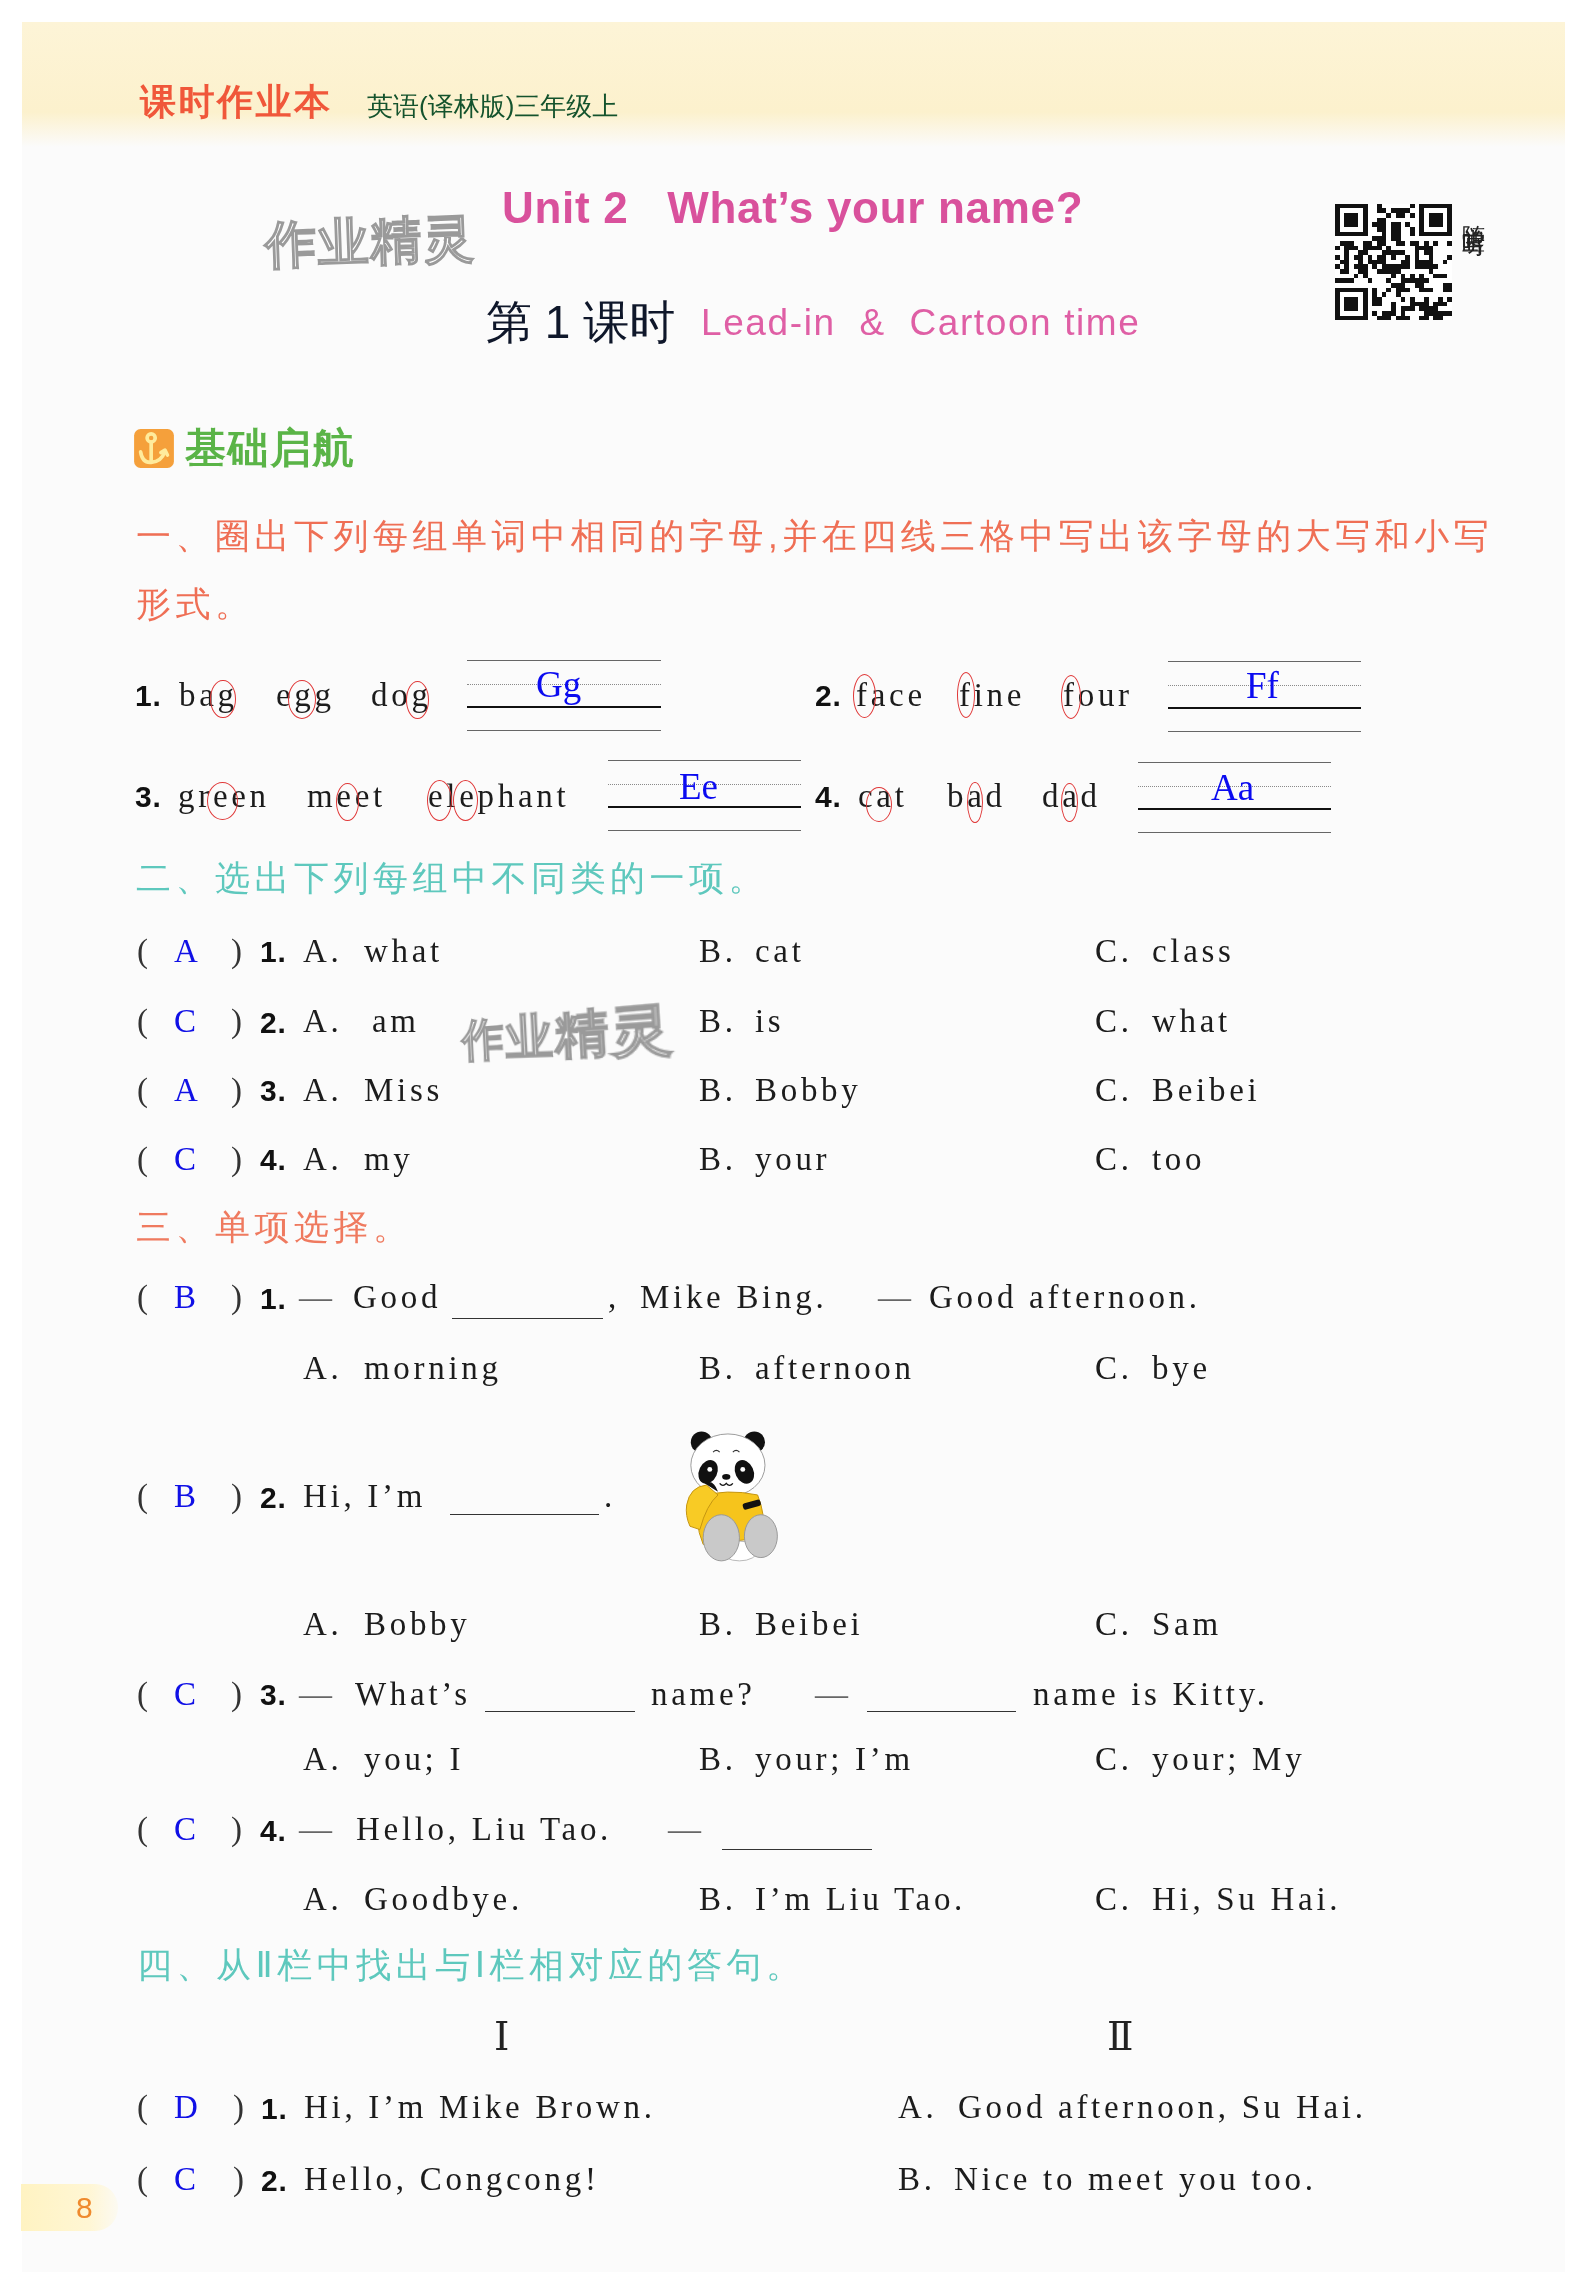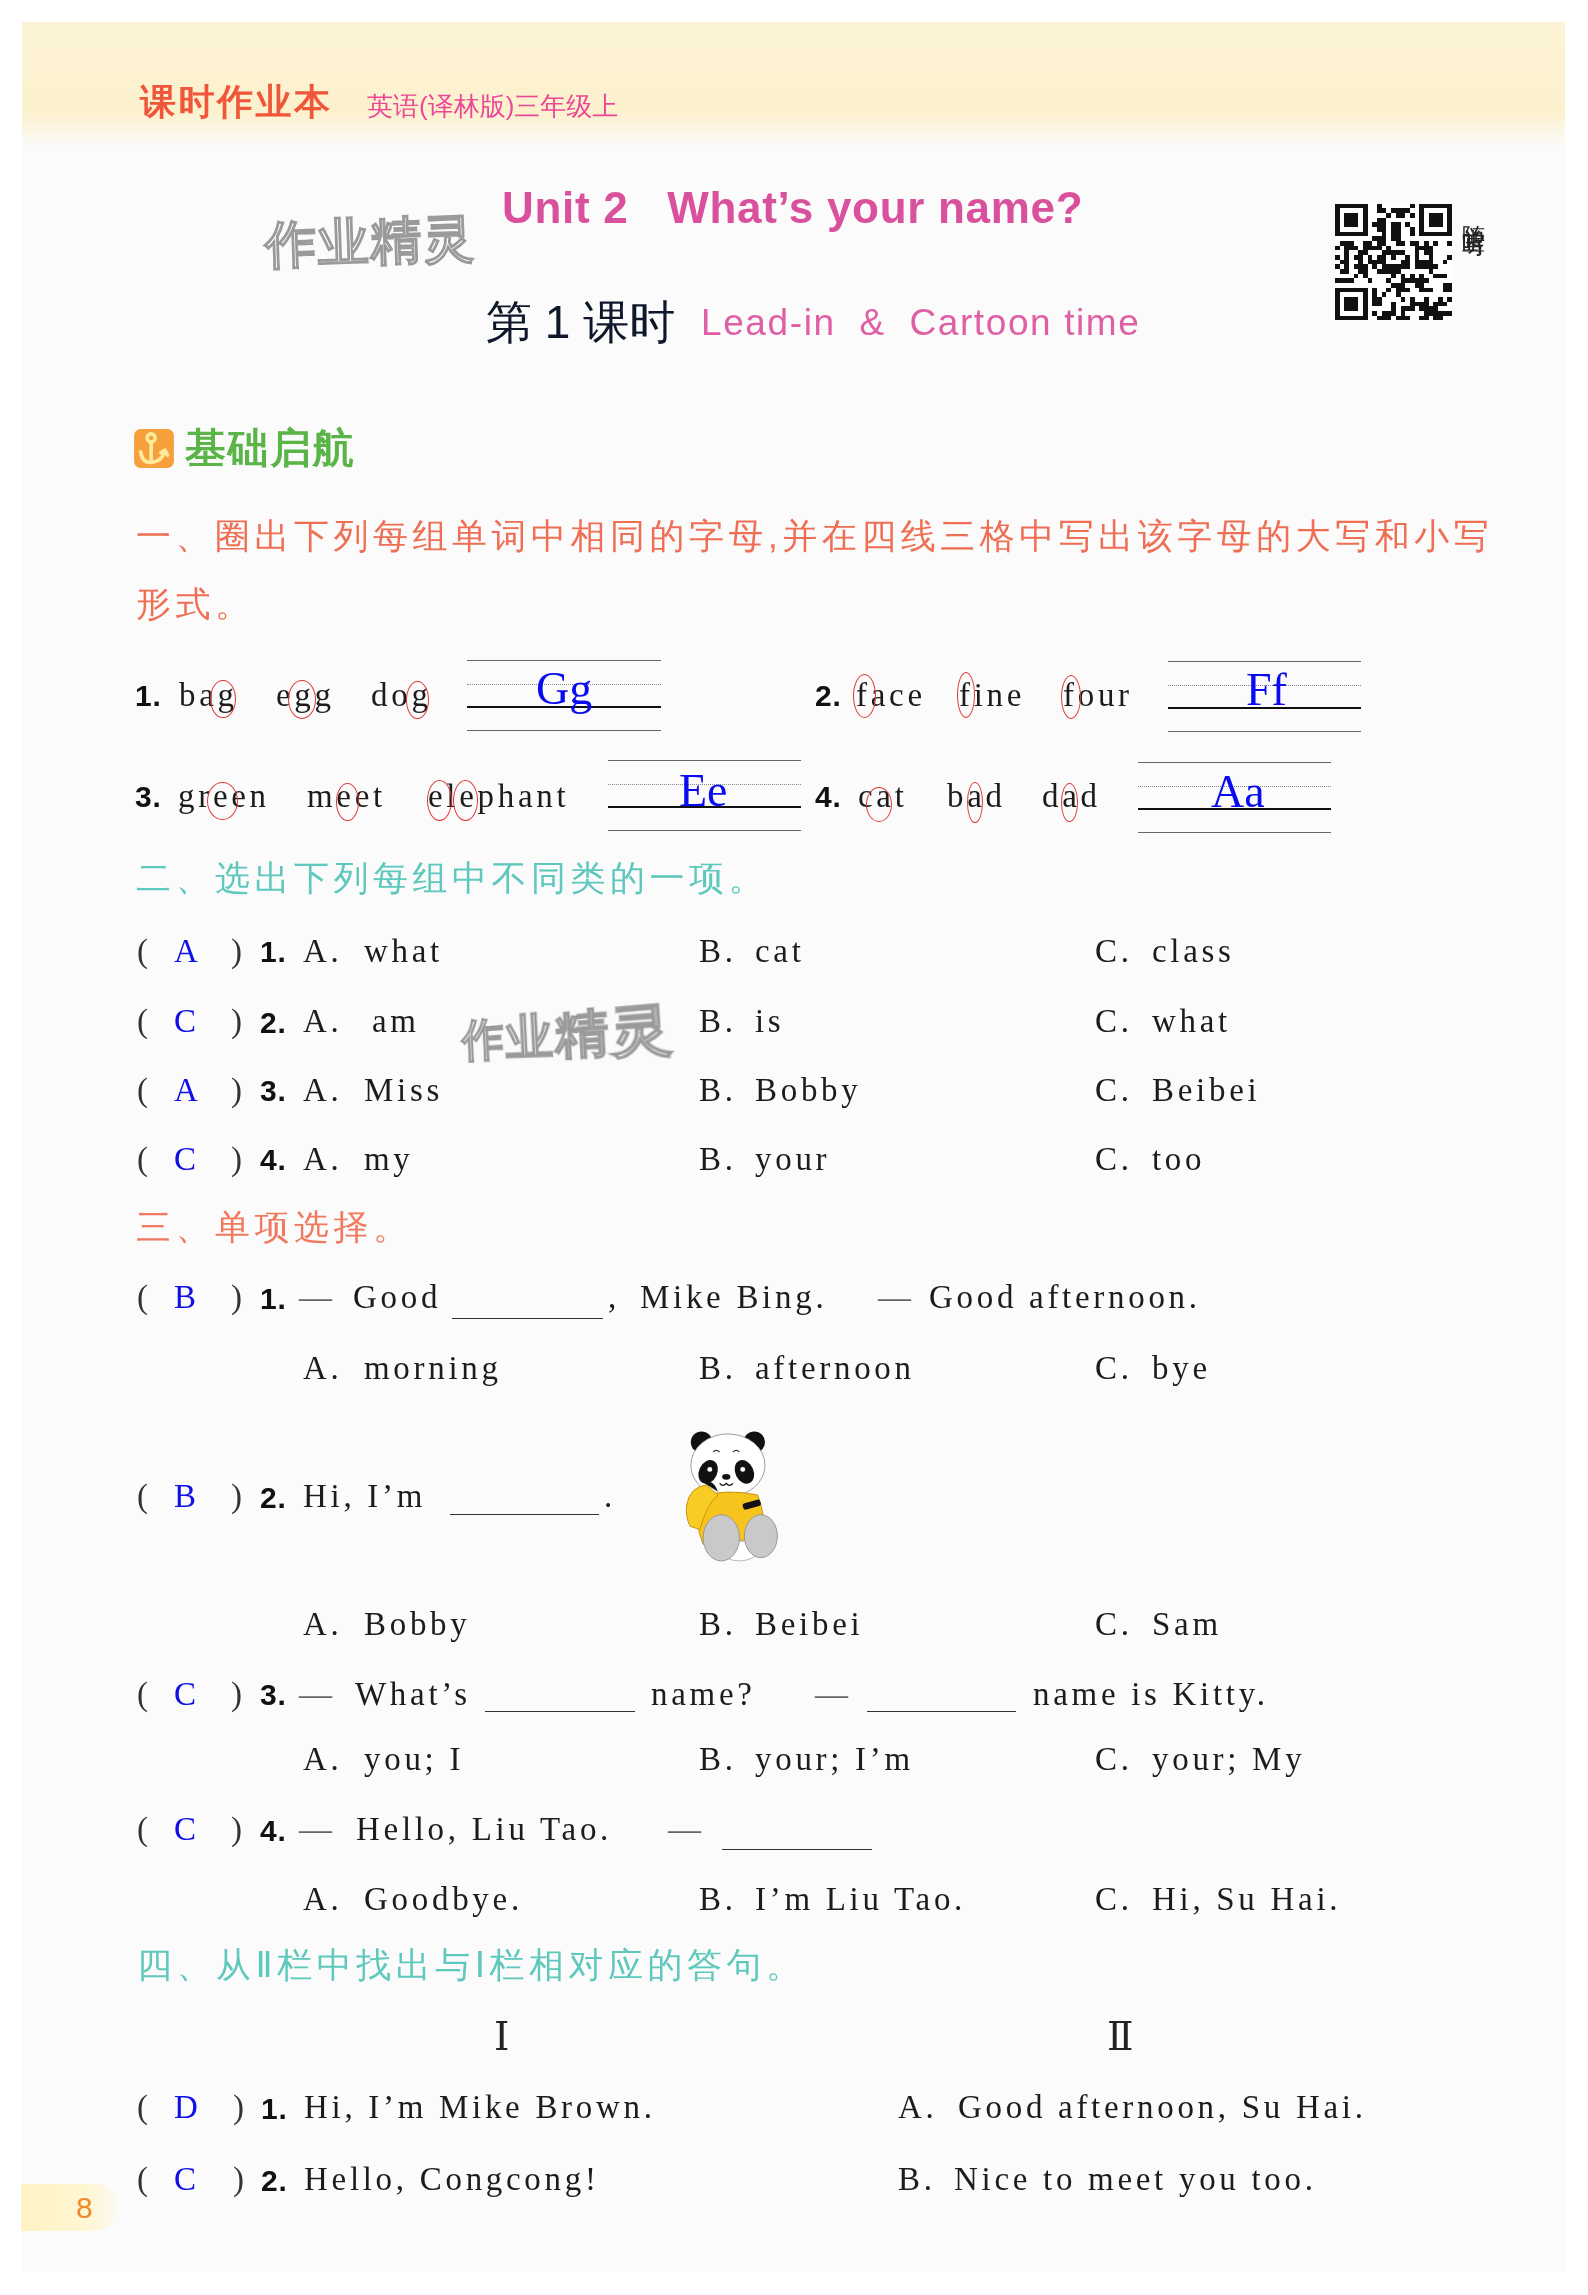--- a/index.html
+++ b/index.html
@@ -3,21 +3,21 @@
 <meta charset="utf-8">
 <style>
 *{box-sizing:border-box;margin:0;padding:0}
 html,body{width:1589px;height:2295px;background:#ffffff;overflow:hidden}
 body{position:relative;font-family:"Liberation Sans",sans-serif;color:#1e1e1e}
 .page{position:absolute;left:22px;top:22px;width:1543px;height:2250px;background:#fbfbfb}
 .band{position:absolute;left:22px;top:22px;width:1543px;height:125px;background:linear-gradient(180deg,#fdf4d7 0%,#fcf1cd 72%,rgba(251,251,251,0) 100%)}
 .a{position:absolute;white-space:pre;line-height:1}
 .cn{font-family:"Liberation Sans","DejaVu Sans",sans-serif}
 .brand{font-size:36px;font-weight:bold;letter-spacing:2.5px;color:#f0573a}
-.subtitle{font-size:26px;color:#ec4899}
+.subtitle{font-size:26px;color:#14532d}
 .unit-title{font-family:"Liberation Sans",sans-serif;font-size:44px;font-weight:bold;letter-spacing:0.7px;color:#d9519c}
 .lesson-no{font-size:46px;color:#0f172a}
 .lesson-name{font-family:"Liberation Sans",sans-serif;font-size:37px;letter-spacing:1.6px;color:#df5fa5}
 .qr-caption{font-size:23px;color:#222;writing-mode:vertical-rl;letter-spacing:3.3px;line-height:25px;width:25px}
 .wm{font-weight:bold;color:rgba(255,255,255,0.9);-webkit-text-stroke:1.2px #9a9a9a;letter-spacing:1.6px}
 .banner-label{font-size:41px;font-weight:bold;letter-spacing:1.6px;color:#5ab447}
 .inst{font-size:35px;letter-spacing:4.5px}
 .red{color:#ef6f55}.teal{color:#5ec8bd}.salmon{color:#ef7a5f}
 .serif{font-family:"Liberation Serif",serif;font-size:33px;letter-spacing:3.7px;color:#1c1c1c}
 .num{font-family:"Liberation Sans",sans-serif;font-weight:bold;font-size:30px;letter-spacing:0.8px;color:#111}
@@ -25,21 +25,21 @@
 .ans{font-family:"Liberation Serif",serif;font-size:33px;color:#1010e6}
 .dash{font-family:"Liberation Serif",serif;font-size:33px;color:#666}
 .roman{font-family:"DejaVu Serif","DejaVu Sans",serif;font-size:39px;color:#222}
 .blank{position:absolute;height:0;border-bottom:1.3px solid #333}
 .box{position:absolute;height:74px}
 .box .l{position:absolute;left:0;right:0;height:0}
 .l1{top:0;border-top:1.2px solid #666}
 .l2{top:24px;border-top:1.6px dotted #8a8a8a}
 .l3{top:46px;border-top:2.5px solid #111}
 .l4{top:70px;border-top:1.2px solid #666}
-.big{font-family:"Liberation Serif",serif;font-size:46px;color:#0b0bf0}
+.big{font-family:"Liberation Serif",serif;font-size:37px;color:#0b0bf0}
 .circ{position:absolute;border:1.3px solid #e03838;border-radius:50%}
 .pn-box{position:absolute;left:20.6px;top:2184px;width:97px;height:47px;border-radius:0 23px 23px 0;background:linear-gradient(90deg,#fff3c2 0%,#fff6d4 70%,rgba(255,248,220,0.3) 100%)}
 .pn{font-family:"Liberation Sans",sans-serif;font-size:30px;color:#ef8a2e}
 </style>
 </head>
 <body>
 
 <div class="page"></div>
 <div class="band"></div>
 

